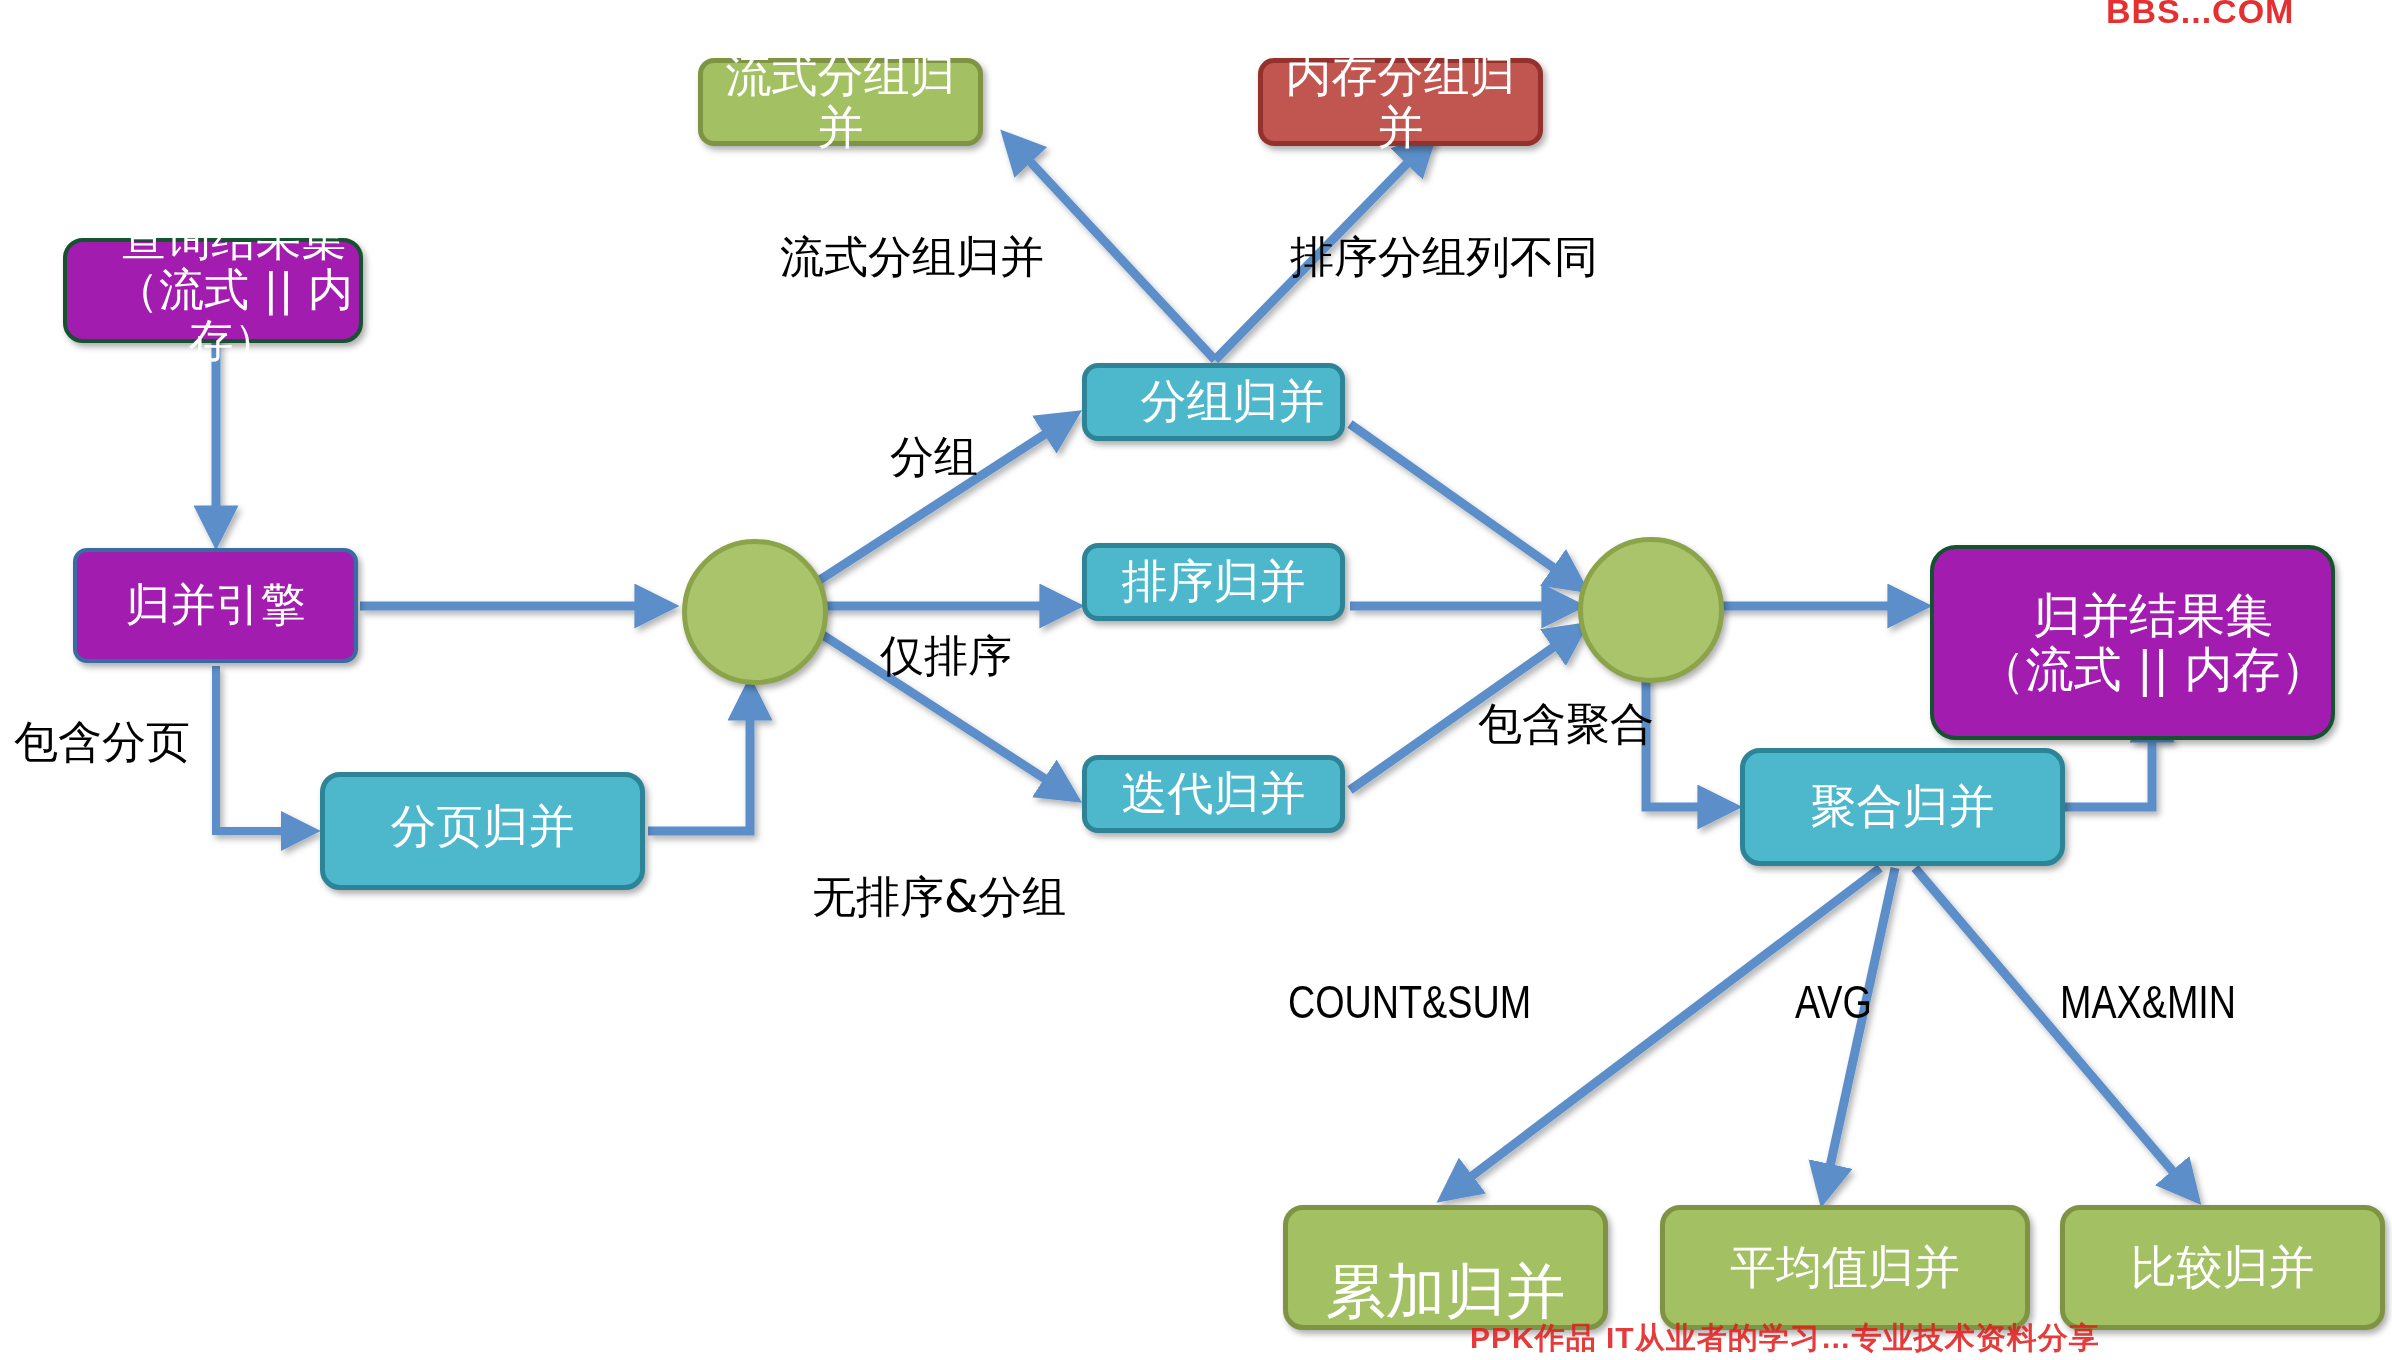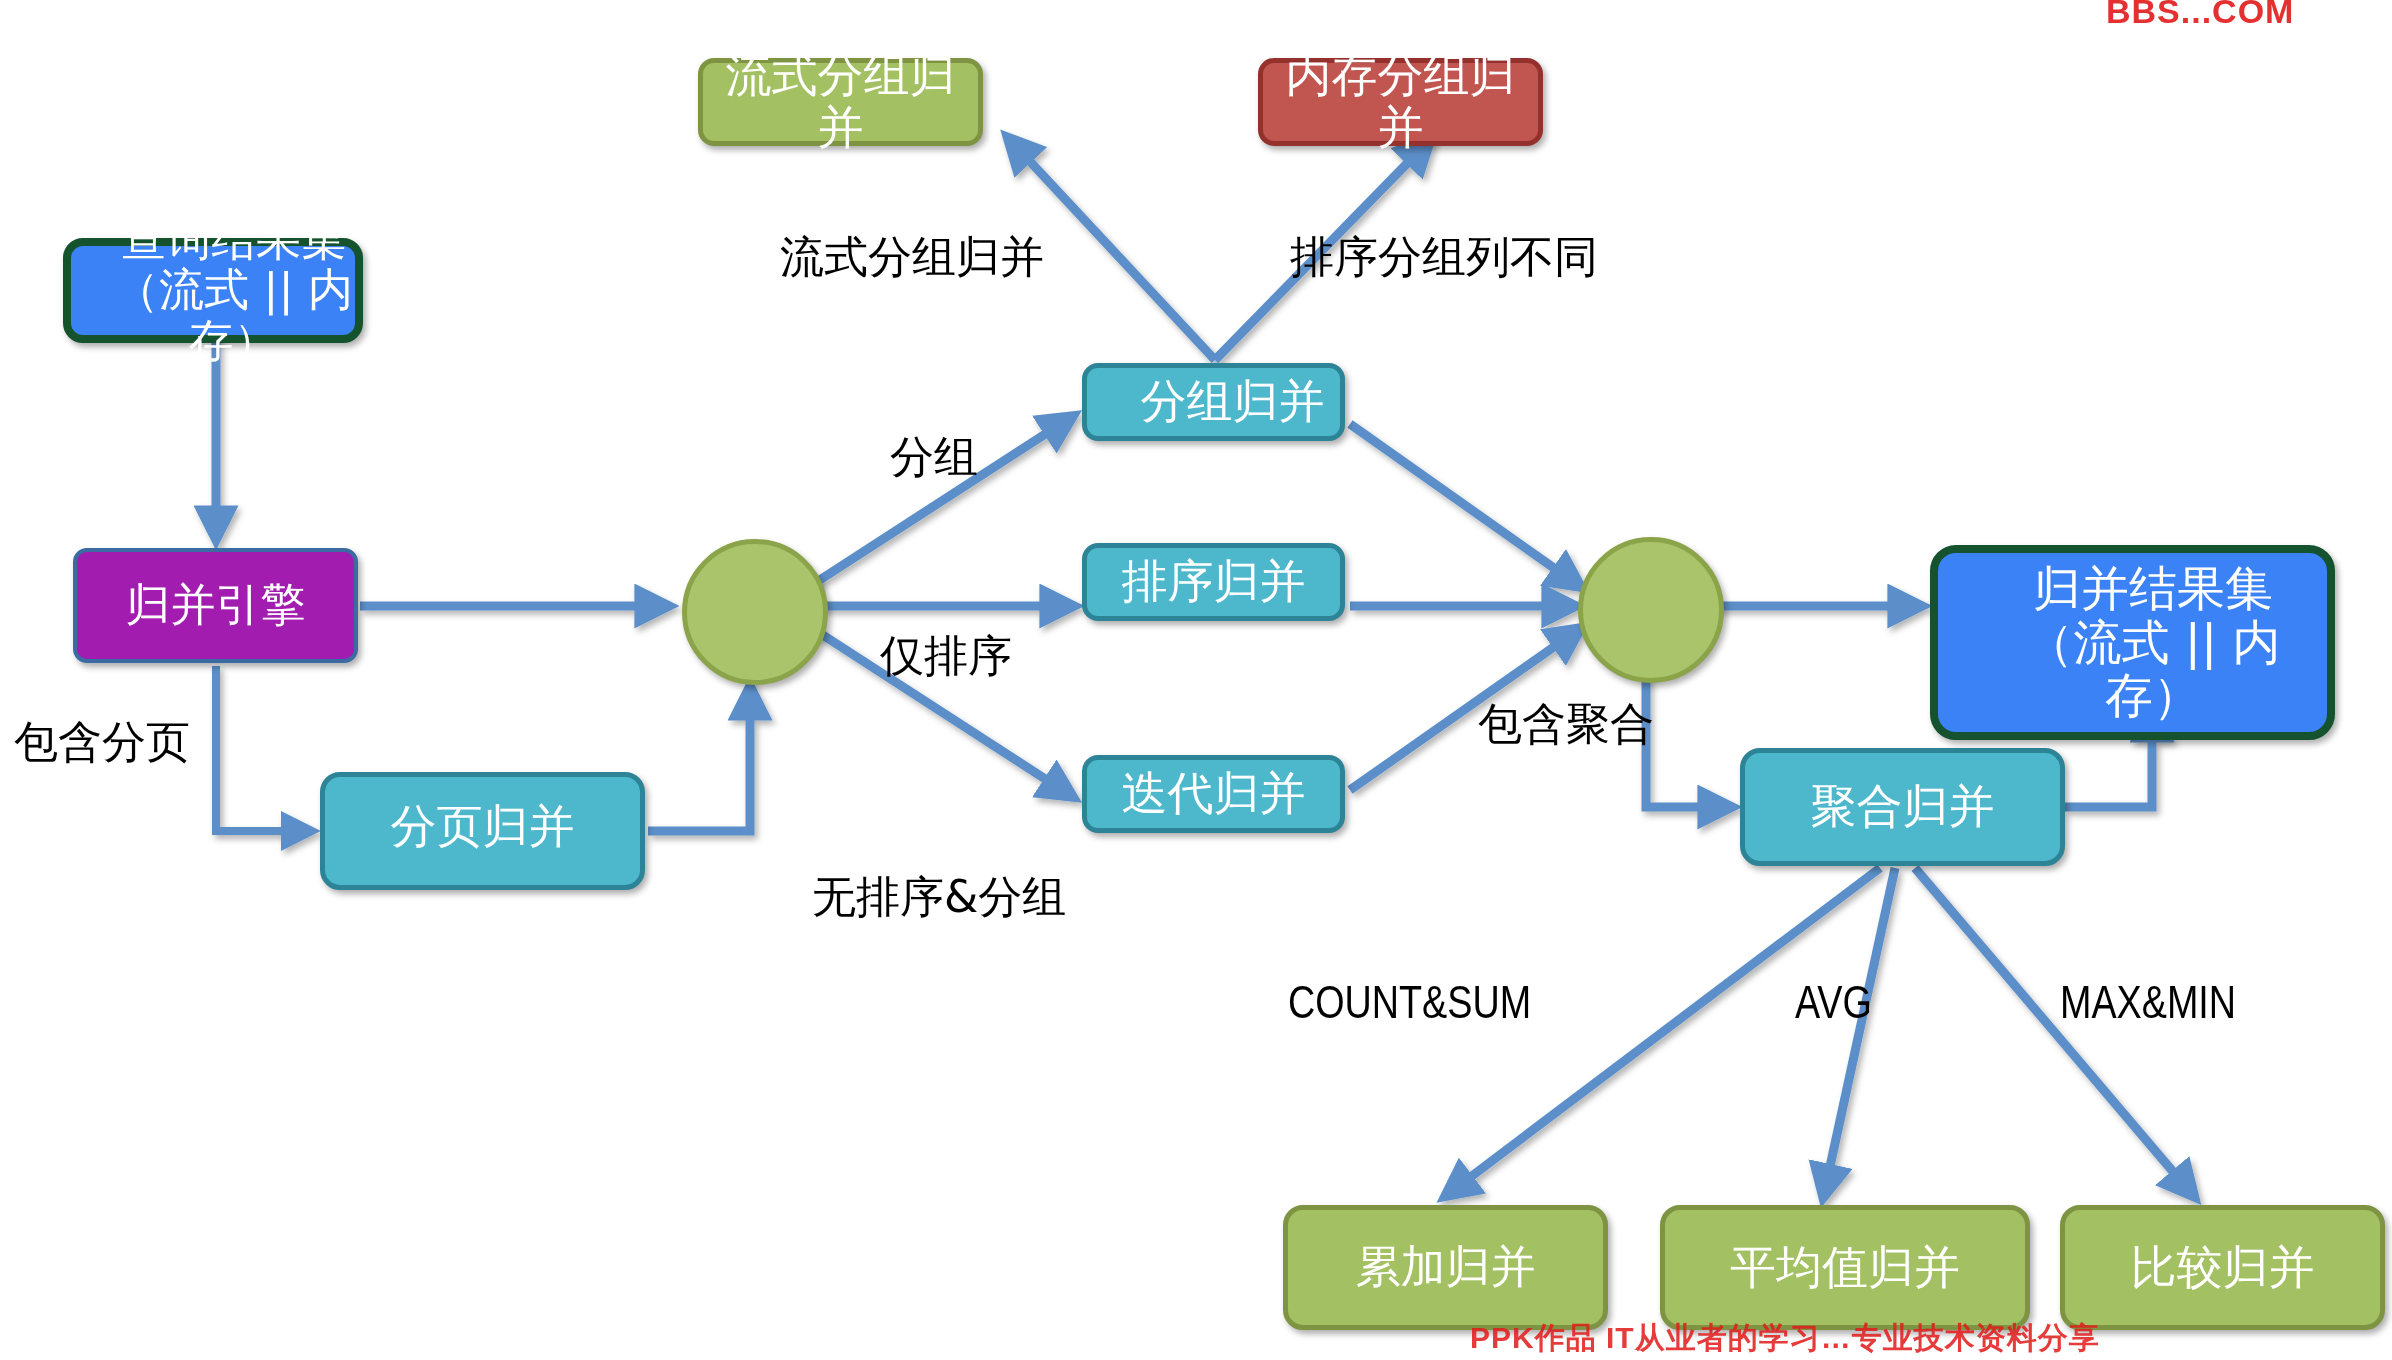--- a/index.html
+++ b/index.html
@@ -32,22 +32,22 @@
     justify-content: center;
     text-align: center;
     color: #ffffff;
     border-radius: 20px;
     line-height: 1.12;
     box-shadow: 3px 4px 6px rgba(0,0,0,0.32);
     z-index: 3;
     white-space: pre-line;
   }
   .node.purple {
-    background: #3b82f6;
-    border: 8px solid #14532d;
+    background: #a21caf;
+    border: 4px solid #14532d;
     padding-left: 41px;
   }
   .node.blue {
     background: #a21caf;
     border: 4px solid #3b6ba3;
   }
   .node.teal {
     background: #4db8cc;
     border: 5px solid #2d8496;
   }
@@ -191,21 +191,21 @@
 
   <div class="node teal" style="left:1740px; top:748px; width:325px; height:118px; font-size:46px; font-family:'DejaVu Sans','Liberation Sans',sans-serif;">
     <span>聚合归并</span>
   </div>
 
   <div class="node purple" style="left:1930px; top:505px; width:405px; height:195px; font-size:48px; border-radius:26px; font-family:'DejaVu Sans','Liberation Sans',sans-serif;margin-top:40px;">
     <span>归并结果集
 （流式 || 内存）</span>
   </div>
 
-  <div class="node green" style="left:1283px; top:1205px; width:325px; height:125px; font-size:45px; font-family:'DejaVu Sans','Liberation Sans',sans-serif;">
+  <div class="node green" style="left:1283px; top:1205px; width:325px; height:125px; font-size:60px; font-family:'DejaVu Sans','Liberation Sans',sans-serif;align-items:flex-end;">
     <span>累加归并</span>
   </div>
 
   <div class="node green" style="left:1660px; top:1205px; width:370px; height:125px; font-size:46px; font-family:'DejaVu Sans','Liberation Sans',sans-serif;">
     <span>平均值归并</span>
   </div>
 
   <div class="node green" style="left:2060px; top:1205px; width:325px; height:125px; font-size:46px; font-family:'DejaVu Sans','Liberation Sans',sans-serif;">
     <span>比较归并</span>
   </div>

